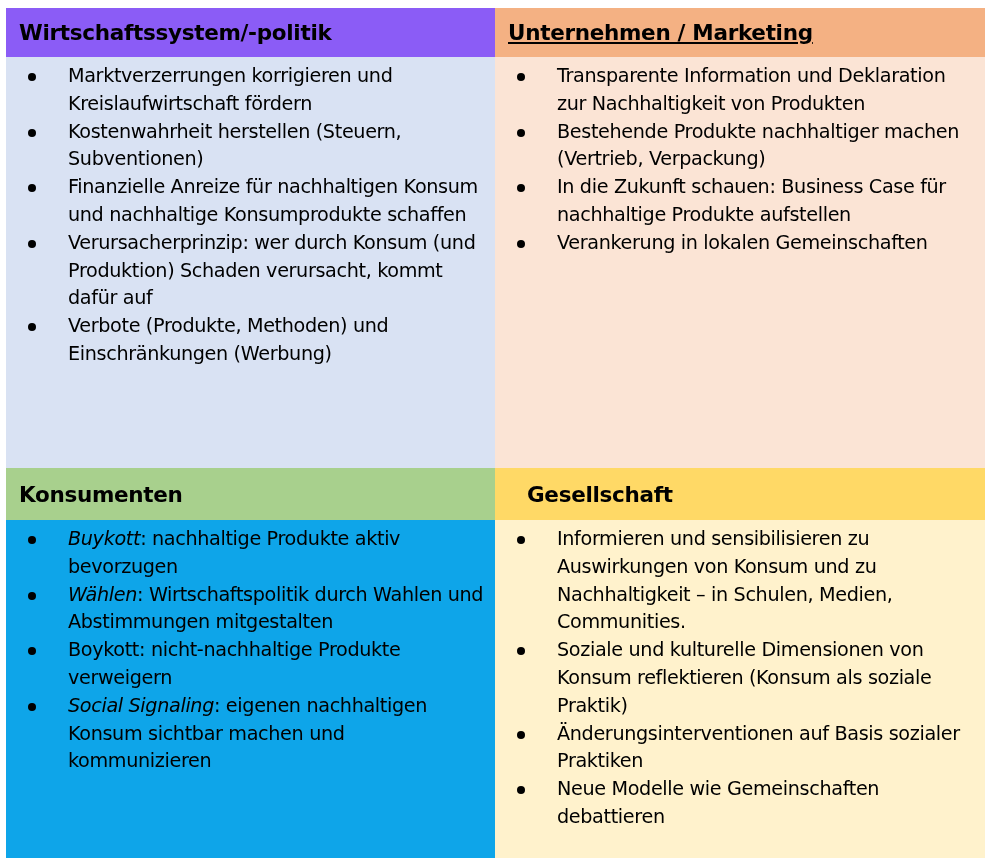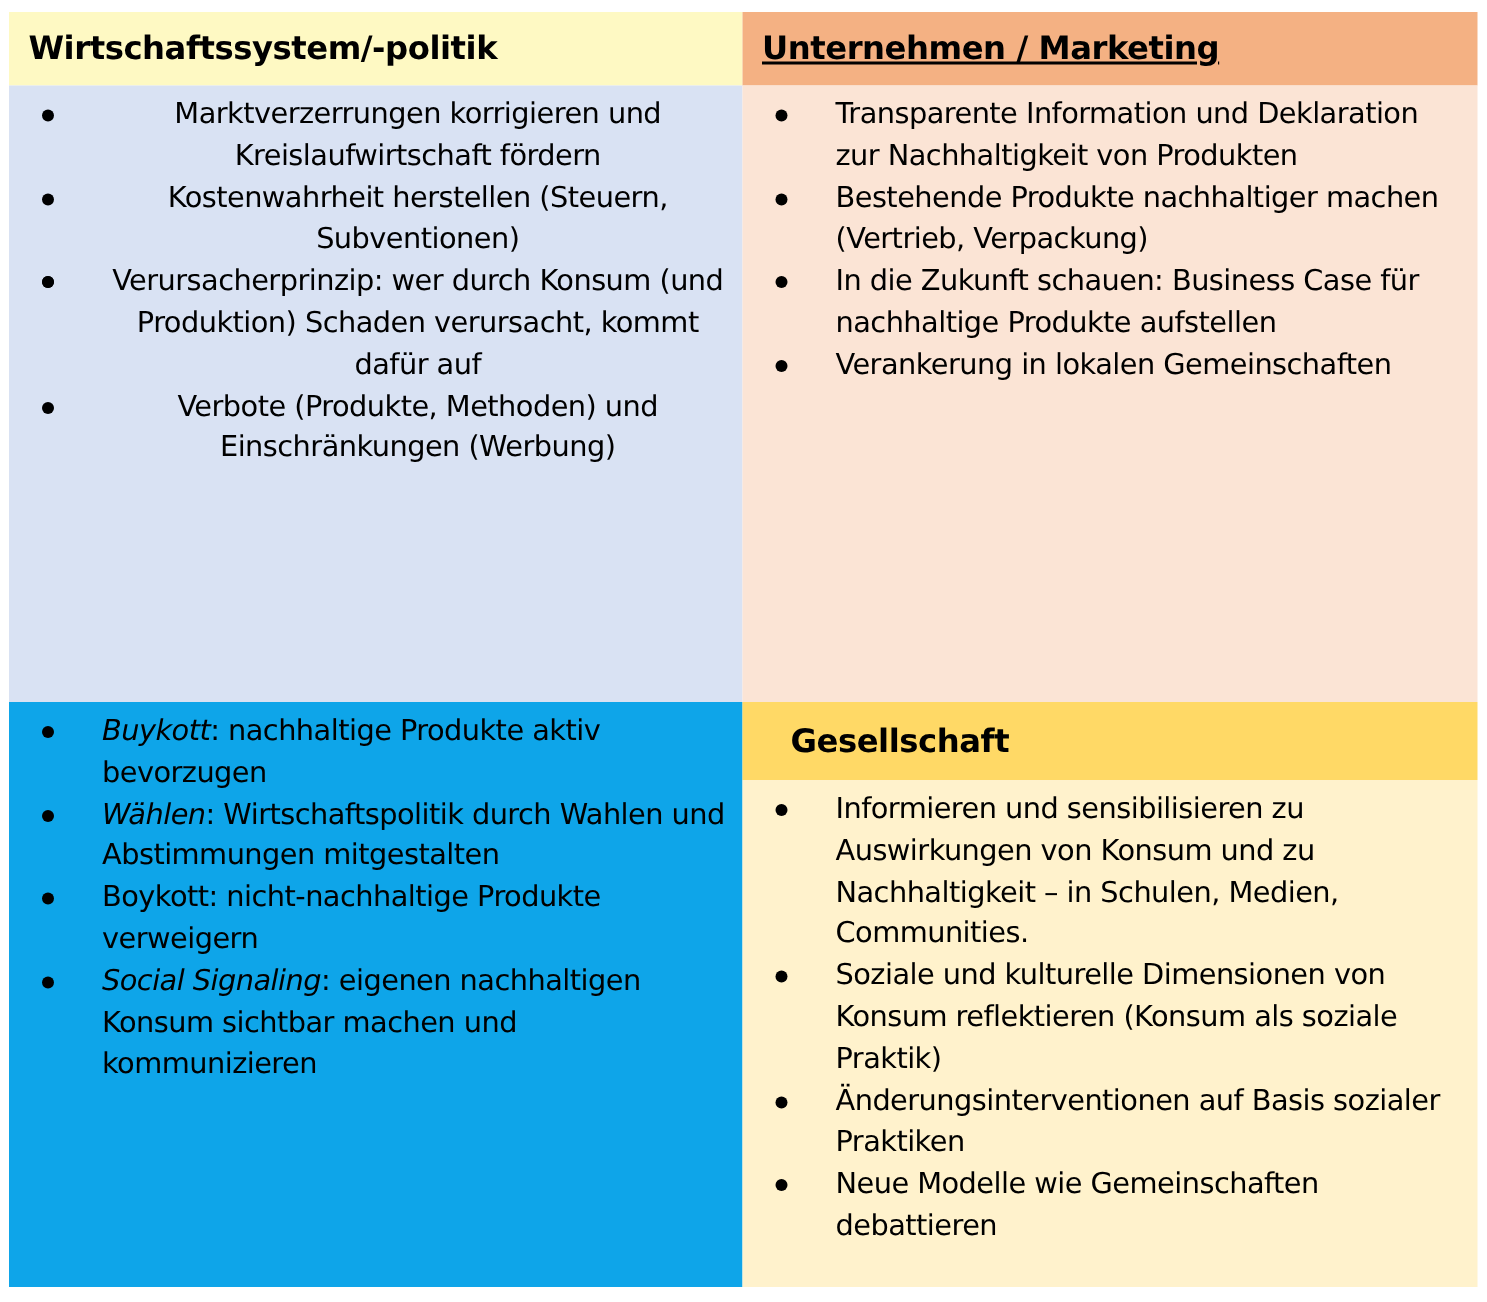--- a/index.html
+++ b/index.html
@@ -18,45 +18,46 @@
     li .bullet { position: absolute; left: 22px; top: 11px; width: 8px; height: 8px;
                  border-radius: 50%; background: #000; }
     em { font-style: italic; }
   </style>
 </head>
 <body>
 
 <div class="grid">
 
   <div class="cell top">
-    <div class="hdr" style="background: #fef9c3;">Wirtschaftssystem/-politik</div>
-    <div class="body" style="background: rgb(217, 226, 243); text-align: center;">
+    <div class="hdr" style="background: #8b5cf6;">Wirtschaftssystem/-politik</div>
+    <div class="body" style="background: rgb(217, 226, 243);">
       <ul>
           <li><span class="bullet"></span><span>Marktverzerrungen korrigieren und Kreislaufwirtschaft fördern</span></li>
           <li><span class="bullet"></span><span>Kostenwahrheit herstellen (Steuern, Subventionen)</span></li>
-          <li><span class="bullet"></span></li>
+          <li><span class="bullet"></span><span>Finanzielle Anreize für nachhaltigen Konsum und nachhaltige Konsumprodukte schaffen</span></li>
           <li><span class="bullet"></span><span>Verursacherprinzip: wer durch Konsum (und Produktion) Schaden verursacht, kommt dafür auf</span></li>
           <li><span class="bullet"></span><span>Verbote (Produkte, Methoden) und Einschränkungen (Werbung)</span></li>
         </ul>
     </div>
   </div>
 
   <div class="cell top">
     <div class="hdr" style="background: rgb(244, 177, 131); text-decoration: underline;">Unternehmen / Marketing</div>
     <div class="body" style="background: rgb(251, 228, 213);">
       <ul>
           <li><span class="bullet"></span><span>Transparente Information und Deklaration zur Nachhaltigkeit von Produkten</span></li>
           <li><span class="bullet"></span><span>Bestehende Produkte nachhaltiger machen (Vertrieb, Verpackung)</span></li>
           <li><span class="bullet"></span><span>In die Zukunft schauen: Business Case für nachhaltige Produkte aufstellen</span></li>
           <li><span class="bullet"></span><span>Verankerung in lokalen Gemeinschaften</span></li>
         </ul>
     </div>
   </div>
 
   <div class="cell bottom">
+    <div class="hdr" style="background: rgb(168, 208, 141);">Konsumenten</div>
     <div class="body" style="background: #0ea5e9;">
       <ul>
           <li><span class="bullet"></span><em>Buykott</em><span>: nachhaltige Produkte aktiv bevorzugen</span></li>
           <li><span class="bullet"></span><em>Wählen</em><span>: Wirtschaftspolitik durch Wahlen und Abstimmungen mitgestalten</span></li>
           <li><span class="bullet"></span><span>Boykott: nicht-nachhaltige Produkte verweigern</span></li>
           <li><span class="bullet"></span><em>Social Signaling</em><span>: eigenen nachhaltigen Konsum sichtbar machen und kommunizieren</span></li>
         </ul>
     </div>
   </div>
 

